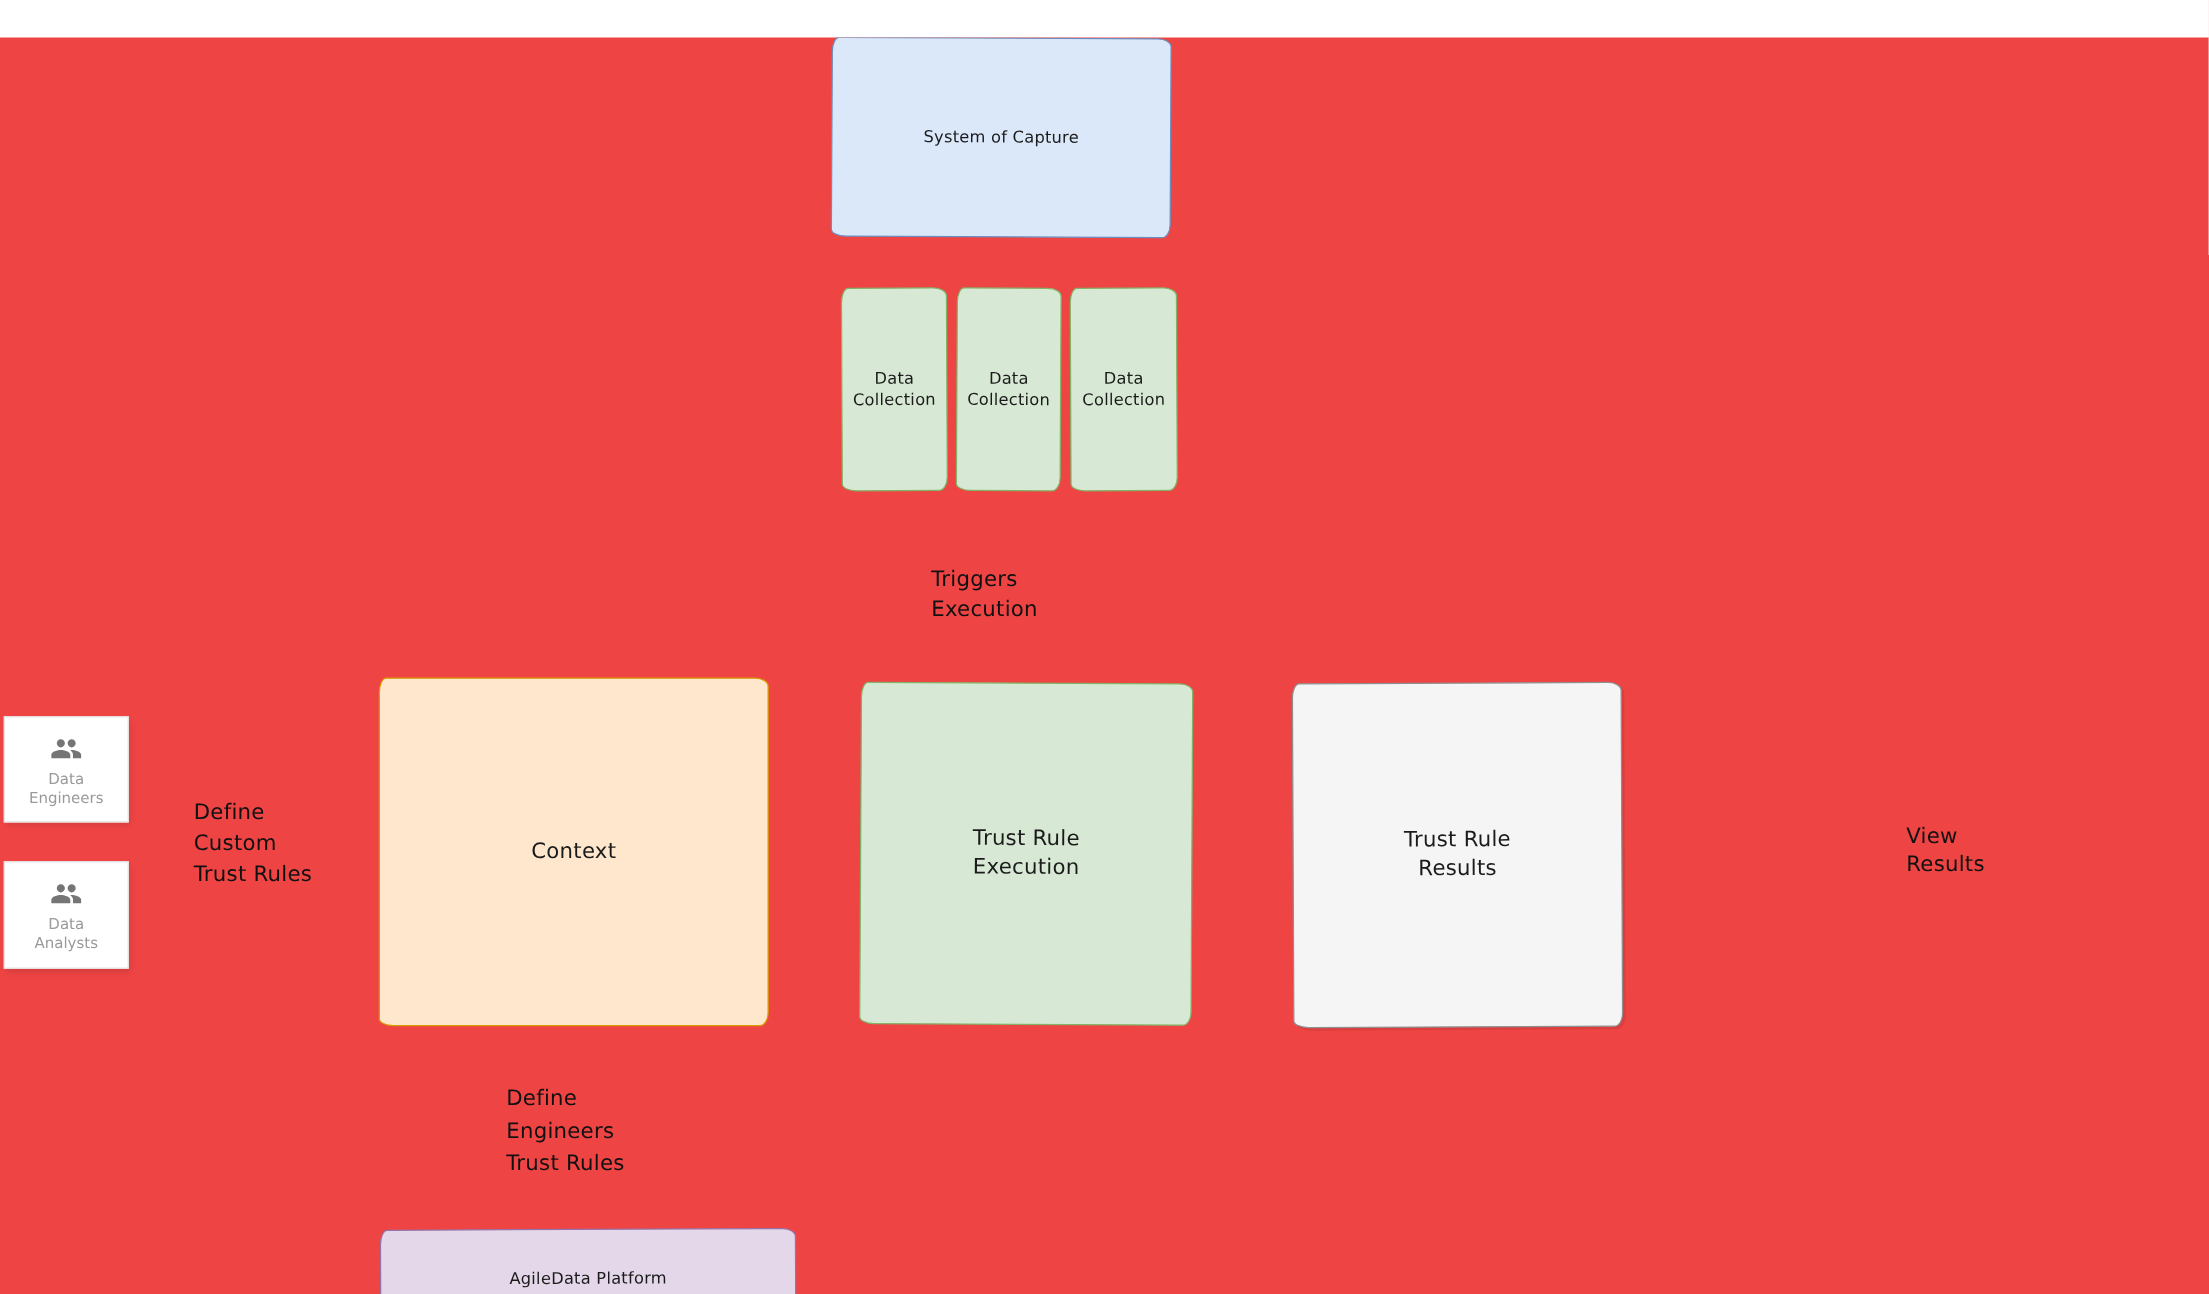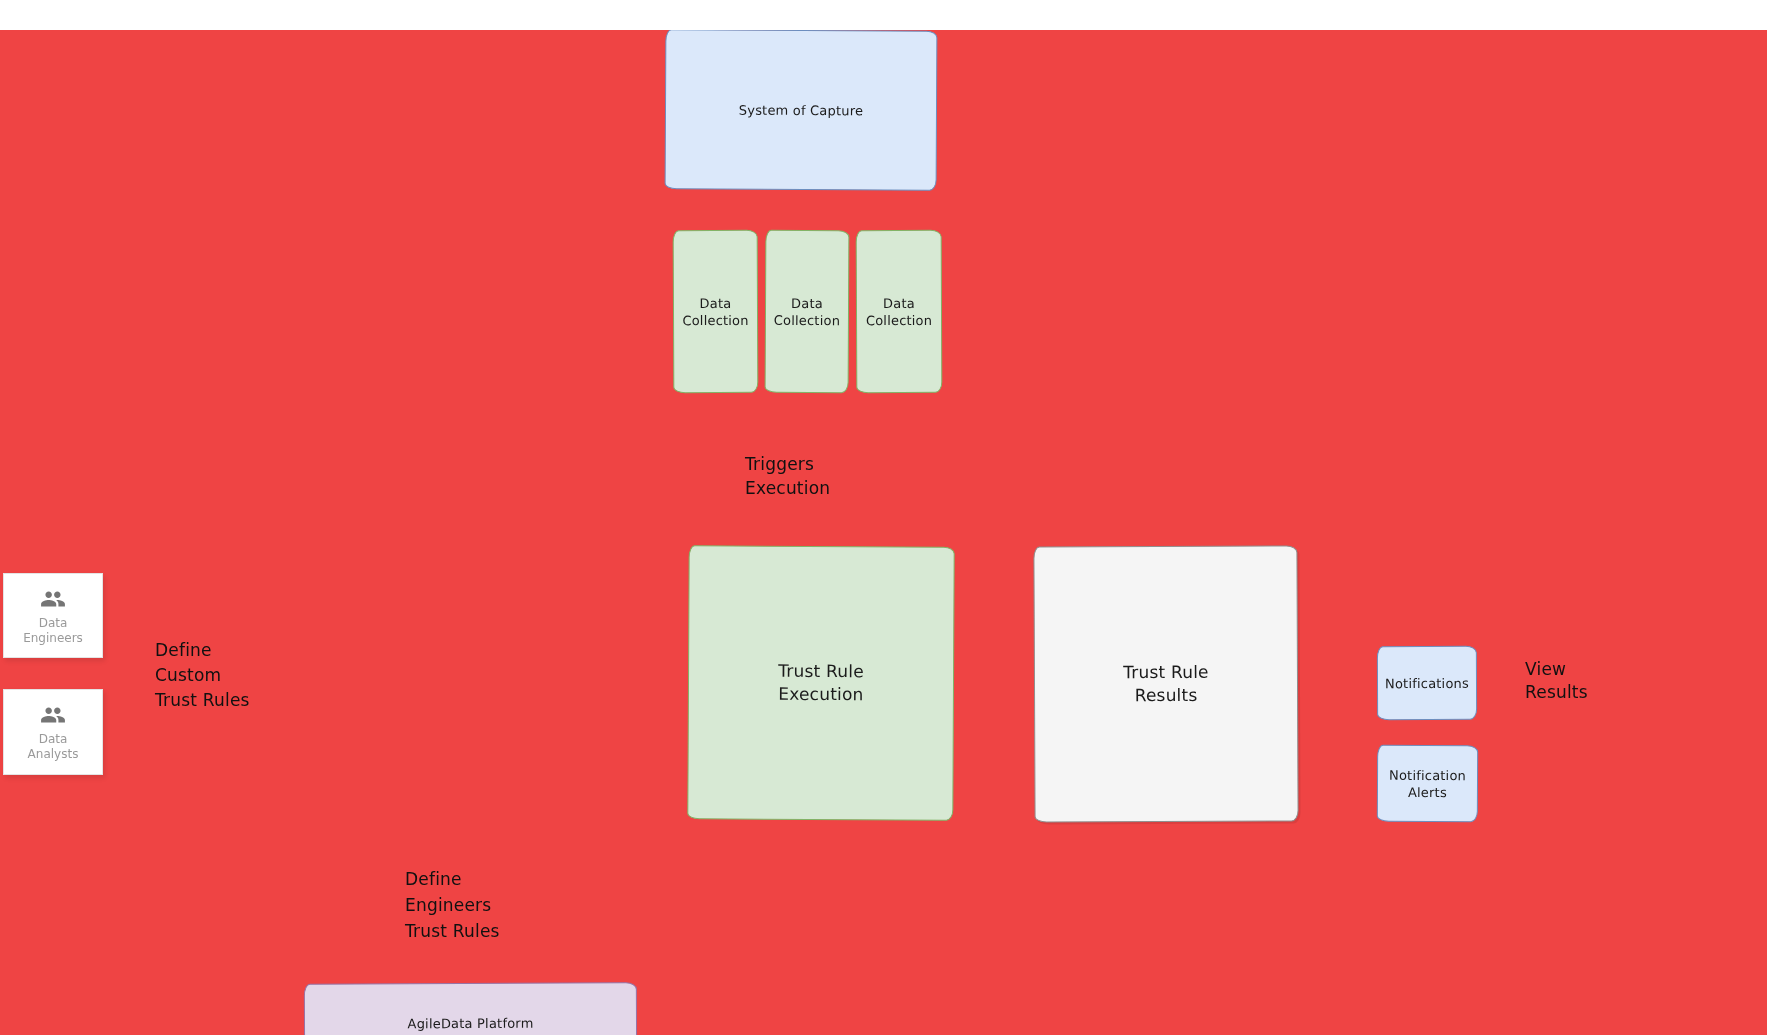--- a/index.html
+++ b/index.html
@@ -84,46 +84,40 @@
       <span>Data</span>
       <span>Collection</span>
     </div>
   </div>
 
   <div class="annotation center" style="left:745px;top:422px;width:150px;">
     <span>Triggers</span>
     <span>Execution</span>
   </div>
 
+  <div class="node orange big" style="left:303px;top:512px;width:312px;height:279px;">
+    <div class="lines">
+      <span>Context</span>
+    </div>
+  </div>
 
   <div class="node green big tilt-r" style="left:688px;top:516px;width:266px;height:274px;">
     <div class="lines">
       <span>Trust Rule</span>
       <span>Execution</span>
     </div>
   </div>
 
   <div class="node gray big tilt-l" style="left:1034px;top:516px;width:264px;height:276px;">
     <div class="lines">
       <span>Trust Rule</span>
       <span>Results</span>
     </div>
   </div>
 
-  <div class="node blue tilt-l" style="left:1377px;top:616px;width:100px;height:74px;">
-    <div class="lines">
-      <span>Notifications</span>
-    </div>
-  </div>
-  <div class="node blue tilt-r" style="left:1377px;top:715px;width:101px;height:77px;">
-    <div class="lines">
-      <span>Notification</span>
-      <span>Alerts</span>
-    </div>
-  </div>
 
   <div class="annotation center" style="left:1525px;top:628px;width:120px;line-height:23px;">
     <span>View</span>
     <span>Results</span>
   </div>
 
 
   <div class="actor-card" style="left:3px;top:543px;width:100px;height:85px;">
     <div class="icon">
       <svg viewBox="0 0 24 24">

